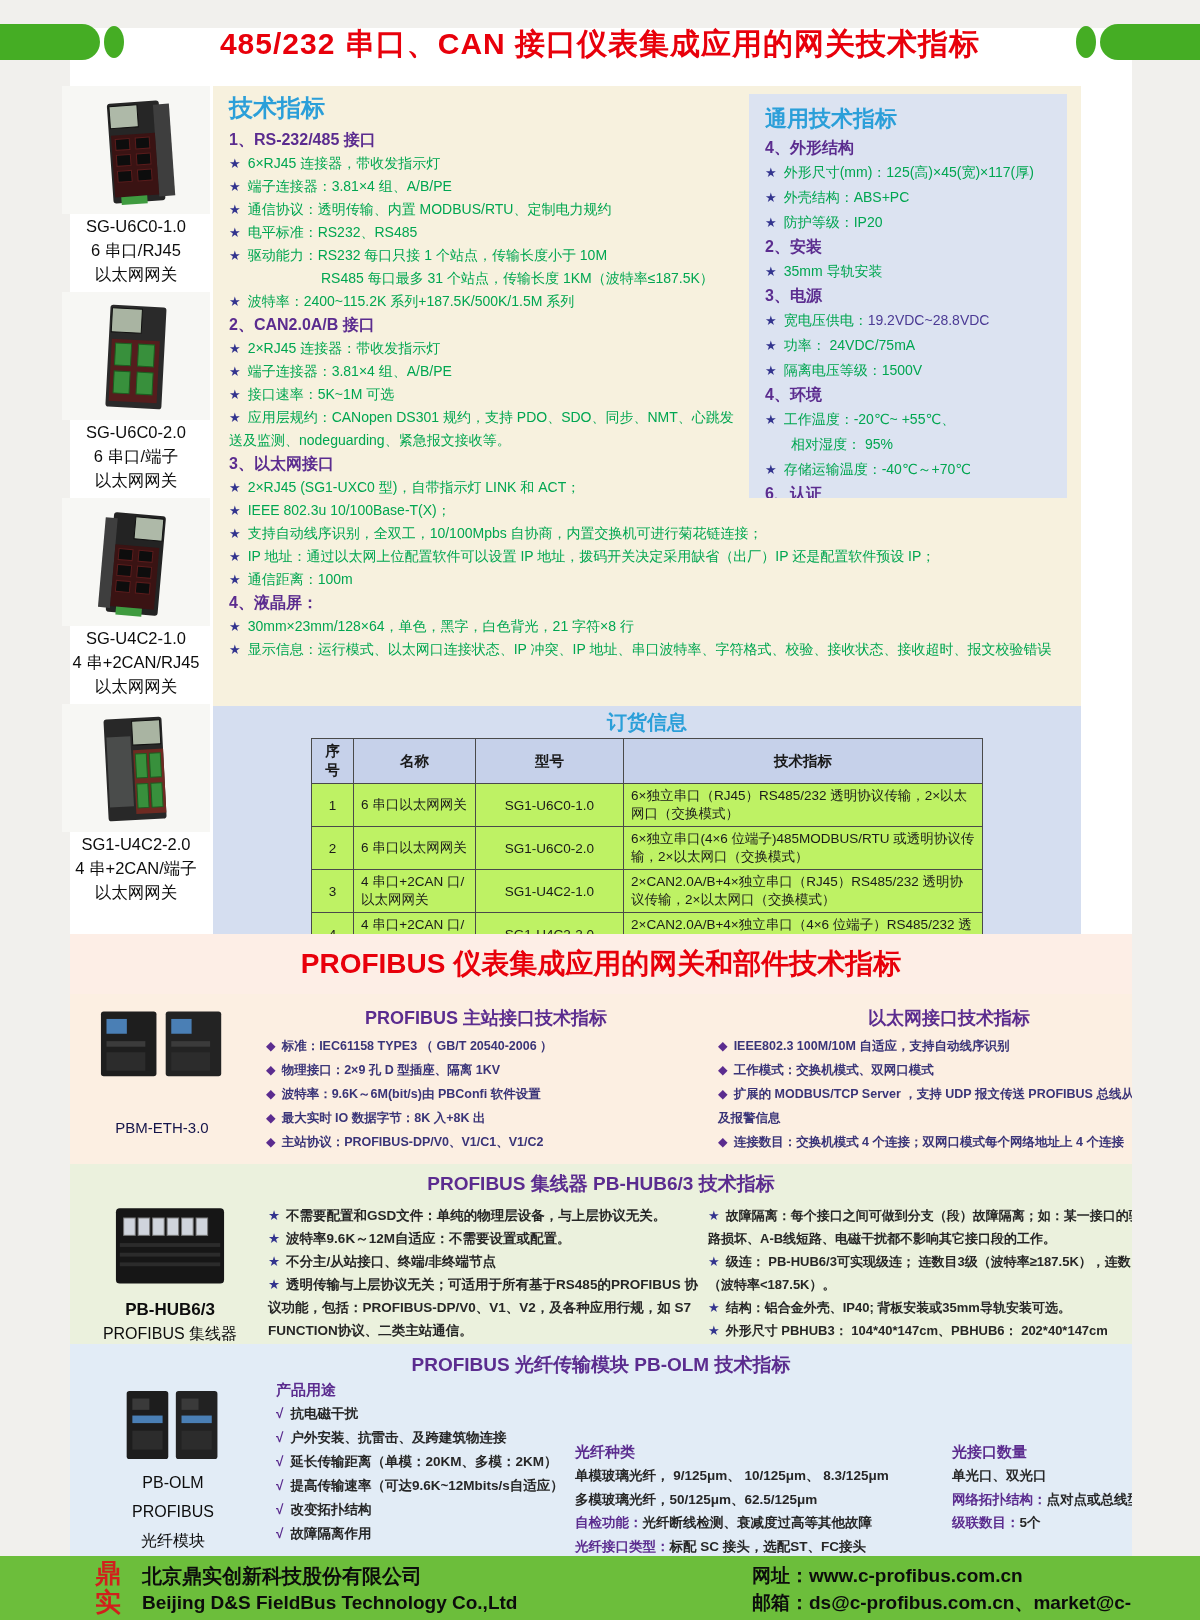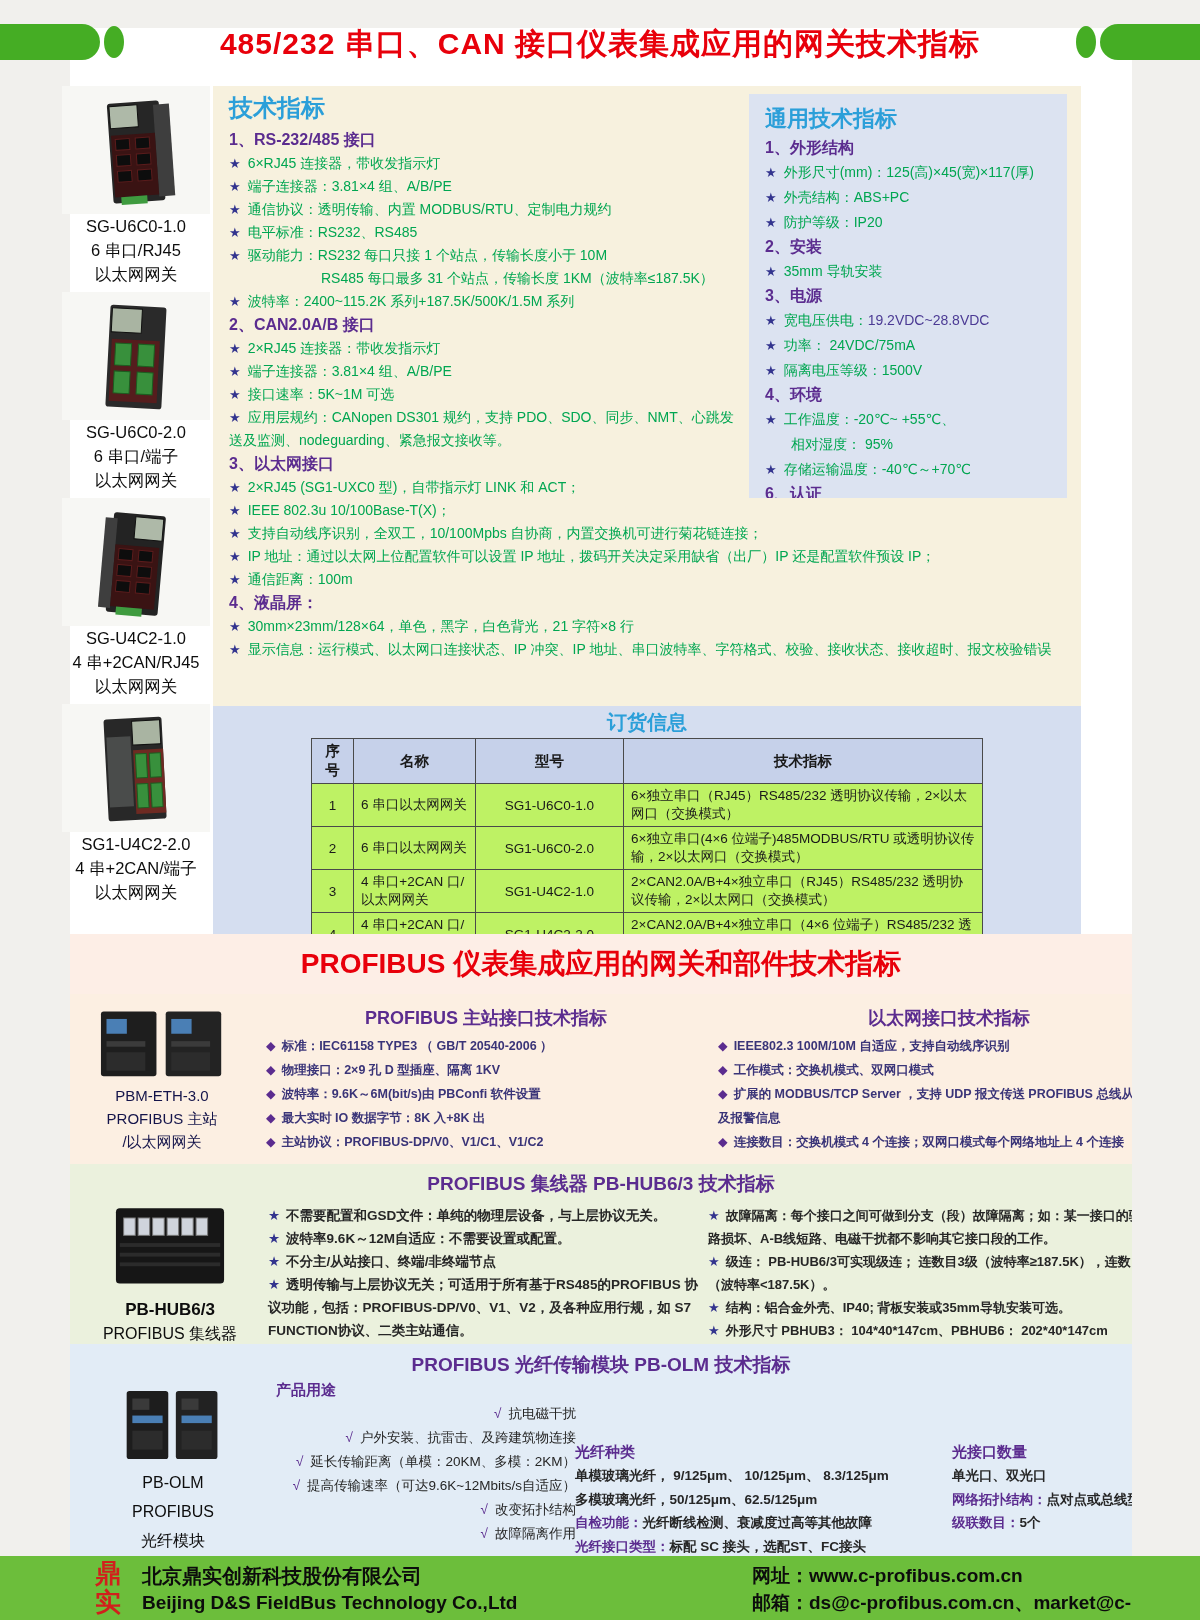--- a/index.html
+++ b/index.html
@@ -56,21 +56,21 @@
   td.c-no { width:42px; text-align:center; }
   td.c-name { width:122px; }
   td.c-model { width:148px; text-align:center; }
 
   
   .sec2hdr { position:absolute; left:70px; top:934px; width:1062px; height:60px; background:#fdeee6; }
   .sec2hdr .t { line-height:60px; text-align:center; font-size:28px; font-weight:bold; color:#e8000b; }
 
   .pbm { position:absolute; left:70px; top:994px; width:1062px; height:170px; background:#fcefe2; overflow:hidden; }
   .pbm-left { position:absolute; left:12px; top:12px; width:160px; text-align:center; }
-  .pbm-left .cap { font-size:15px; line-height:23px; color:#14144a; }
+  .pbm-left .cap { font-size:15px; line-height:23px; color:#14144a;margin-top:32px; }
   .pbm-col { position:absolute; top:12px; }
   .pbm-col .ct { text-align:center; font-size:18px; font-weight:bold; color:#5b2c8f; margin-bottom:4px; }
   .pbm-col .it { font-size:12.5px; font-weight:bold; color:#3a3478; line-height:24px; }
   .pbm-col .it .dm { color:#5b2c8f; margin-right:6px; }
   .pbm-c1 { left:196px; width:440px; }
   .pbm-c2 { left:648px; width:462px; }
 
   .hub { position:absolute; left:70px; top:1164px; width:1062px; height:196px; background:#ebf1dd; overflow:hidden; }
   .hub-title { text-align:center; font-size:19px; font-weight:bold; color:#5b2c8f; margin-top:7px; }
   .hub-left { position:absolute; left:12px; top:36px; width:176px; text-align:center; }
@@ -82,21 +82,21 @@
   .hub-c1 { left:198px; width:430px; }
   .hub-c2 { left:638px; width:470px; }
   .hub-c2 .it { font-size:13px; }
 
   .olm { position:absolute; left:70px; top:1344px; width:1062px; height:212px; background:#e2ecf6; overflow:hidden; }
   .olm-title { text-align:center; font-size:19px; font-weight:bold; color:#5b2c8f; margin-top:8px; }
   .olm-left { position:absolute; left:14px; top:42px; width:178px; text-align:center; }
   .olm-left .cap { font-size:16px; color:#0d0d0d; line-height:29px; }
   .olm-uses { position:absolute; left:206px; top:34px; width:300px; }
   .olm-label { font-size:15px; font-weight:bold; color:#5b2c8f; line-height:24px; }
-  .olm-uses .it { font-size:13.5px; font-weight:normal; color:#262626; line-height:24px;text-align:right; }
+  .olm-uses .it { font-size:13.5px; font-weight:bold; color:#262626; line-height:24px; }
   .olm-uses .it .ck { color:#5b2c8f; margin-right:7px; }
   .olm-fiber { position:absolute; left:505px; top:96px; width:372px; }
   .olm-fiber .ln { font-size:13.5px; font-weight:bold; color:#262626; line-height:23.5px; }
   .olm-fiber .lbl { color:#5b2c8f; }
   .olm-ports { position:absolute; left:882px; top:96px; width:236px; }
   .olm-ports .ln { font-size:13.5px; font-weight:bold; color:#262626; line-height:23.5px; }
   .olm-ports .lbl { color:#5b2c8f; }
 
   
   .footer { position:absolute; left:0; top:1556px; width:1200px; height:64px; background:#6cbe3b; }
@@ -199,21 +199,21 @@
     </div>
     <div class="cap">SG1-U4C2-2.0</div>
     <div class="cap">4 串+2CAN/端子</div>
     <div class="cap">以太网网关</div>
   </div>
 </div>
 
 <div class="cream">
   <div class="blue-panel">
     <div class="panel-title">通用技术指标</div>
-    <div class="sh">1、外形结构</div>
+    <div class="sh">4、外形结构</div>
     <div class="sl"><span class="st">★</span><span>外形尺寸(mm)：125(高)×45(宽)×117(厚)</span></div>
     <div class="sl"><span class="st">★</span><span>外壳结构：ABS+PC</span></div>
     <div class="sl"><span class="st">★</span><span>防护等级：IP20</span></div>
     <div class="sh">2、安装</div>
     <div class="sl"><span class="st">★</span><span>35mm 导轨安装</span></div>
     <div class="sh">3、电源</div>
     <div class="sl"><span class="st">★</span><span>宽电压供电：</span><span class="vpurple">19.2VDC~28.8VDC</span></div>
     <div class="sl"><span class="st">★</span><span>功率：  24VDC/75mA</span></div>
     <div class="sl"><span class="st">★</span><span>隔离电压等级：1500V</span></div>
     <div class="sh">4、环境</div>

